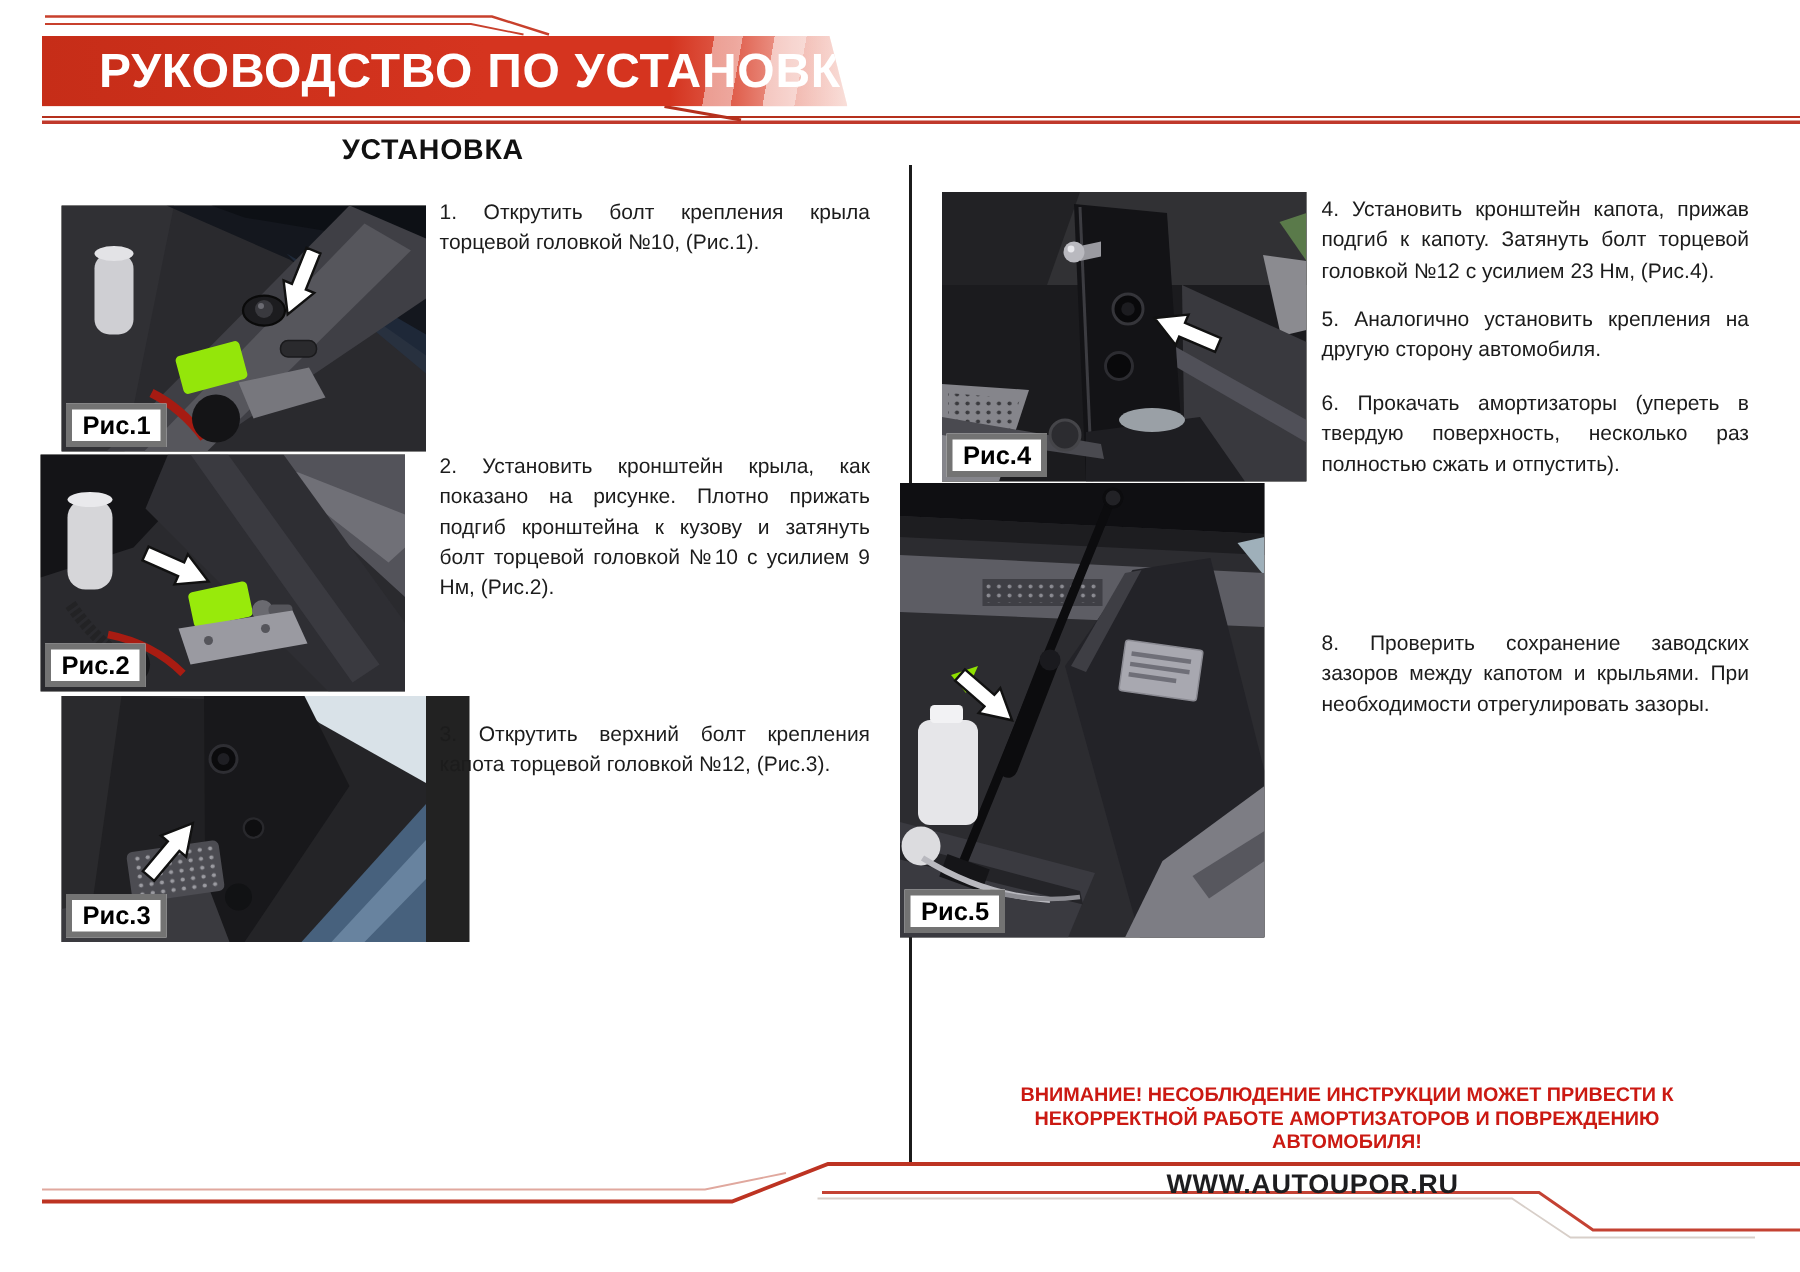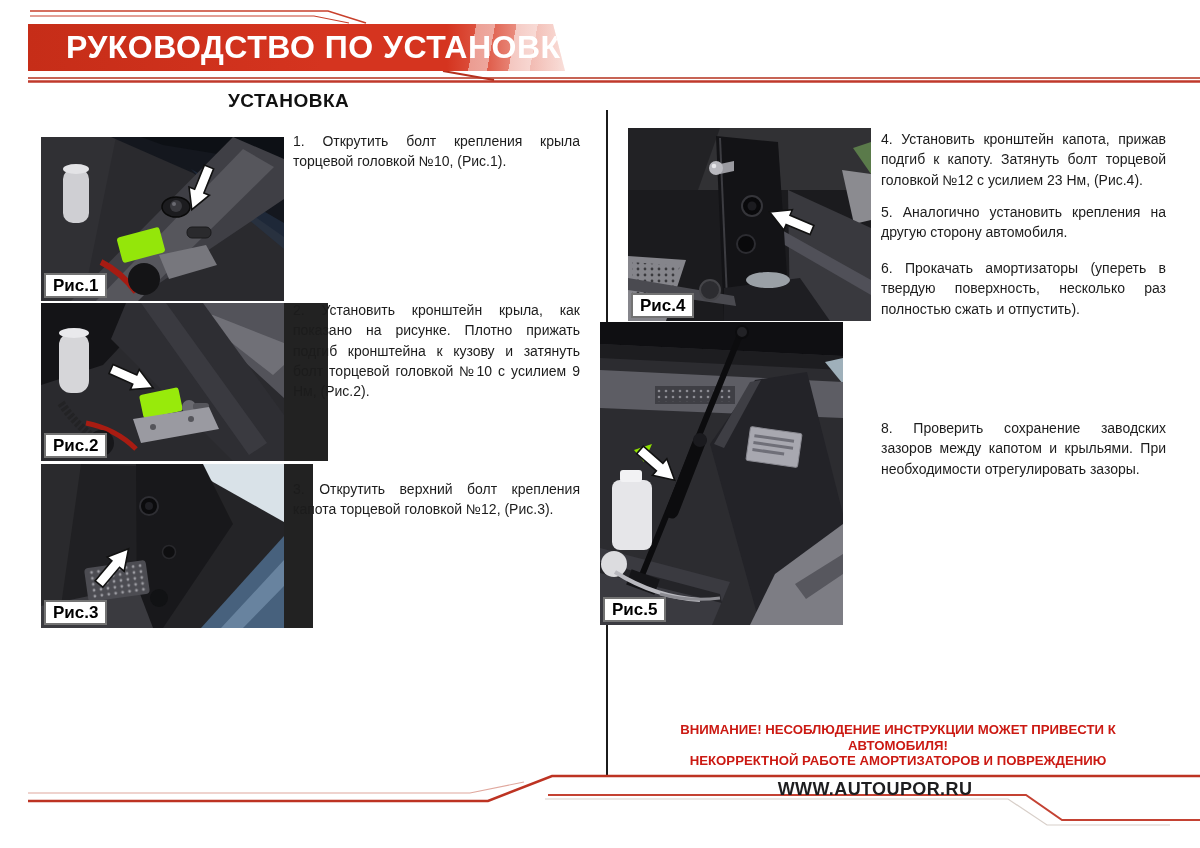--- a/index.html
+++ b/index.html
@@ -18,25 +18,25 @@
 
   .section-title{position:absolute;left:228px;top:90px;margin:0;font-size:19px;font-weight:bold;
           color:#111;letter-spacing:.5px;}
 
   .divider{position:absolute;left:606px;top:110px;width:2px;height:666px;background:#1b1b1b;}
 
   
   .figure{position:absolute;overflow:hidden;background:#222;}
   .figure svg{display:block;}
   #fig1{left:41px;top:137px;width:243px;height:164px;}
-  #fig2{left:41px;top:303px;width:287px;height:158px;}
+  #fig2{left:27px;top:303px;width:243px;height:158px;}
   #fig3{left:41px;top:464px;width:272px;height:164px;}
   #fig4{left:628px;top:128px;width:243px;height:193px;}
   #fig5{left:600px;top:322px;width:243px;height:303px;}
-  .fig-label{position:absolute;left:3px;bottom:3px;background:#fff;border:2px solid #737373;
+  .fig-label{position:absolute;left:3px;bottom:3px;background:#fff;border:4px solid #737373;
           padding:0 7px;font-size:17px;font-weight:bold;color:#000;line-height:1.25;margin-top:40px;}
 
   
   .step{position:absolute;margin:0;font-size:14px;line-height:20.3px;text-align:justify;color:#1c1c1c;}
   .col-l{left:293px;width:287px;}
   .col-r{left:881px;width:285px;}
   #s1{top:131px;} #s2{top:300px;} #s3{top:479px;}
   #s4{top:129px;} #s5{top:202px;} #s6{top:258px;} #s7{top:325px;} #s8{top:418px;}
 
   
@@ -241,22 +241,22 @@
   <p class="step col-l" id="s1">1. Открутить болт крепления крыла торцевой головкой №10, (Рис.1).</p>
   <p class="step col-l" id="s2">2. Установить кронштейн крыла, как показано на рисунке. Плотно прижать подгиб кронштейна к кузову и затянуть болт торцевой головкой №10 с усилием 9 Нм, (Рис.2).</p>
   <p class="step col-l" id="s3">3. Открутить верхний болт крепления капота торцевой головкой №12, (Рис.3).</p>
   <p class="step col-r" id="s4">4. Установить кронштейн капота, прижав подгиб к капоту. Затянуть болт торцевой головкой №12 с усилием 23 Нм, (Рис.4).</p>
   <p class="step col-r" id="s5">5. Аналогично установить крепления на другую сторону автомобиля.</p>
   <p class="step col-r" id="s6">6. Прокачать амортизаторы (упереть в твердую поверхность, несколько раз полностью сжать и отпустить).</p>
   <p class="step col-r" id="s8">8. Проверить сохранение заводских зазоров между капотом и крыльями. При необходимости отрегулировать зазоры.</p>
 
   <div class="warning">
     <div>ВНИМАНИЕ! НЕСОБЛЮДЕНИЕ ИНСТРУКЦИИ МОЖЕТ ПРИВЕСТИ К</div>
+    <div>НЕКОРРЕКТНОЙ РАБОТЕ АМОРТИЗАТОРОВ И ПОВРЕЖДЕНИЮ</div>
     <div>АВТОМОБИЛЯ!</div>
-    <div>НЕКОРРЕКТНОЙ РАБОТЕ АМОРТИЗАТОРОВ И ПОВРЕЖДЕНИЮ</div>
   </div>
 
   <svg class="ftr-svg" width="1200" height="82">
     <path d="M28,27 H470 L524,16" fill="none" stroke="#e0a89e" stroke-width="1.2"></path>
     <path d="M28,35 H488 L552,10 H1200" fill="none" stroke="#bd3322" stroke-width="2.6"></path>
     <path d="M548,29 H1026 L1062,54 H1200" fill="none" stroke="#c44233" stroke-width="2"></path>
     <path d="M545,33 H1008 L1047,59 H1170" fill="none" stroke="#d8cfc9" stroke-width="1.2"></path>
   </svg>
   <div class="website">WWW.AUTOUPOR.RU</div>
 

